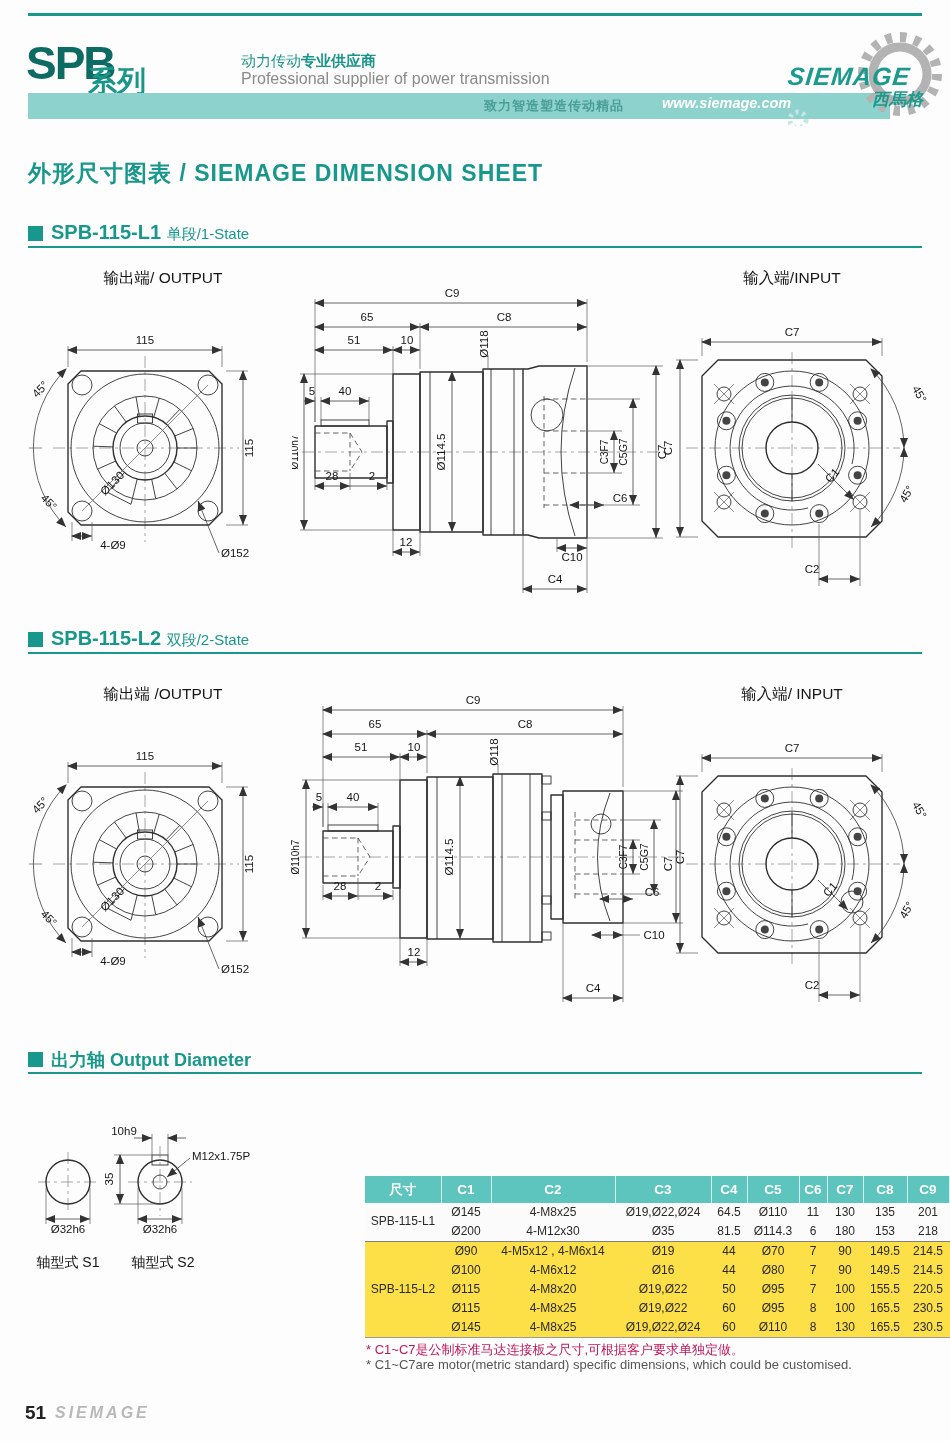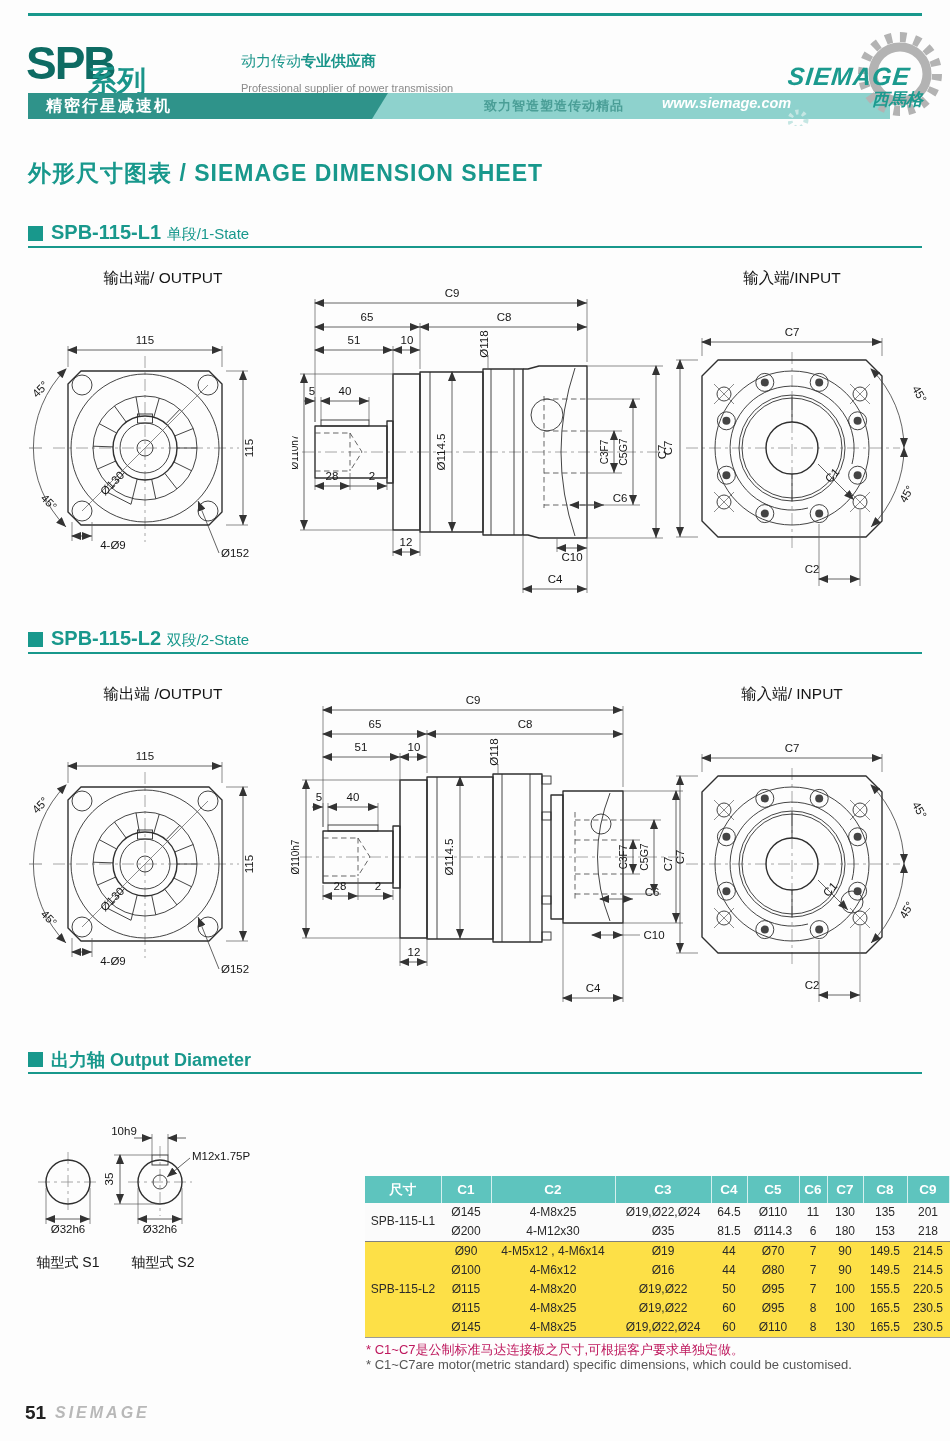--- a/index.html
+++ b/index.html
@@ -4,21 +4,21 @@
 <style>
   html,body{margin:0;padding:0;background:#e8e8e8;font-family:"Liberation Sans",sans-serif;}
   .page{position:relative;width:950px;height:1441px;background:#fdfdfd;margin:0 auto;overflow:hidden;}
   .abs{position:absolute;}
   
   .topline{left:28px;top:13px;width:894px;height:3px;background:#18988c;}
   .spb{left:26px;top:40px;font-size:46px;font-weight:800;color:#0e6b63;letter-spacing:-2px;line-height:1;}
   .spb-suffix{left:88px;top:62px;font-size:29px;color:#1a958a;font-weight:700;}
   .tagline-cn{left:241px;top:52px;font-size:15px;color:#1a958a;text-align:center;}
   .tagline-cn b{font-weight:800;}
-  .tagline-en{left:241px;top:70px;font-size:11px;color:#8a8a8a;margin-top:12px;}
+  .tagline-en{left:241px;top:70px;font-size:16px;color:#8a8a8a;}
   .band-light{left:28px;top:93px;width:862px;height:26px;background:#8ed2cd;}
   .band-dark{left:28px;top:93px;width:360px;height:26px;background:#2f938a;
     clip-path:polygon(0 0,100% 0,calc(100% - 16px) 100%,0 100%);
     color:#fff;font-weight:800;font-size:16px;line-height:26px;padding-left:18px;box-sizing:border-box;letter-spacing:2px;}
   .band-slogan{left:484px;top:97px;font-size:13px;font-weight:700;color:#4a9e96;letter-spacing:1px;}
   .band-url{left:662px;top:95px;font-size:14.5px;font-weight:800;font-style:italic;color:#fff;}
   .brandbox{left:788px;top:30px;width:158px;height:96px;}
   .brand-name{left:788px;top:62px;font-size:25px;font-weight:800;font-style:italic;color:#1b9a8e;letter-spacing:1px;transform:skewX(-6deg);}
   .brand-cn{left:872px;top:88px;font-size:17px;font-weight:700;font-style:italic;color:#1b9a8e;font-family:"Liberation Serif",serif;}
   
@@ -72,21 +72,20 @@
       </marker>
     </defs>
   </svg>
 
   <div class="abs topline"></div>
   <div class="abs spb">SPB</div>
   <div class="abs spb-suffix">系列</div>
   <div class="abs tagline-cn"><span>动力传动</span><b>专业供应商</b></div>
   <div class="abs tagline-en">Professional supplier of power transmission</div>
   <div class="abs band-light"></div>
-  <div class="abs band-dark">精密行星减速机</div>
   <div class="abs band-slogan">致力智造塑造传动精品</div>
   <div class="abs band-url">www.siemage.com</div>
   <svg class="abs brandbox" viewBox="0 0 158 96">
     <circle cx="112" cy="44" r="37" class="gear" stroke-width="10" stroke-dasharray="6.5 8"></circle>
     <circle cx="112" cy="44" r="27" class="gear" stroke-width="9"></circle>
     <circle cx="10" cy="90" r="8" class="gear2" stroke-width="5" stroke-dasharray="3 4"></circle>
   </svg>
   <div class="abs brand-name">SIEMAGE</div>
   <div class="abs brand-cn">西馬格</div>
 

